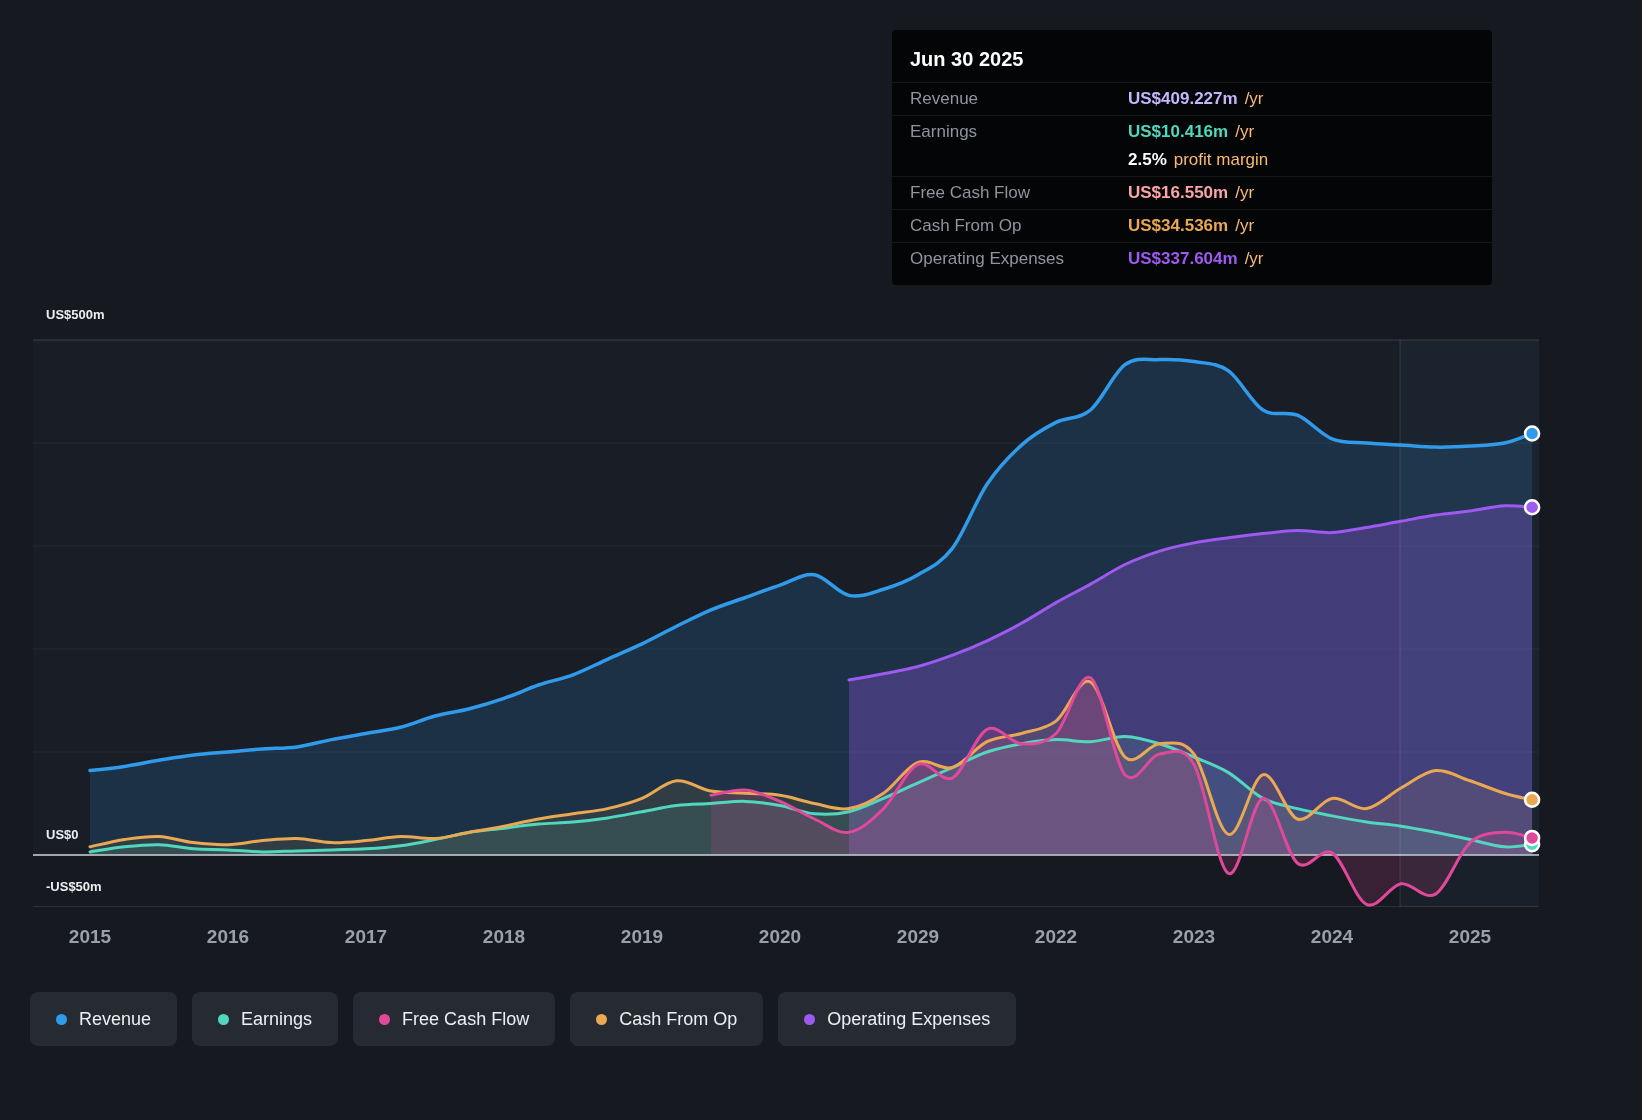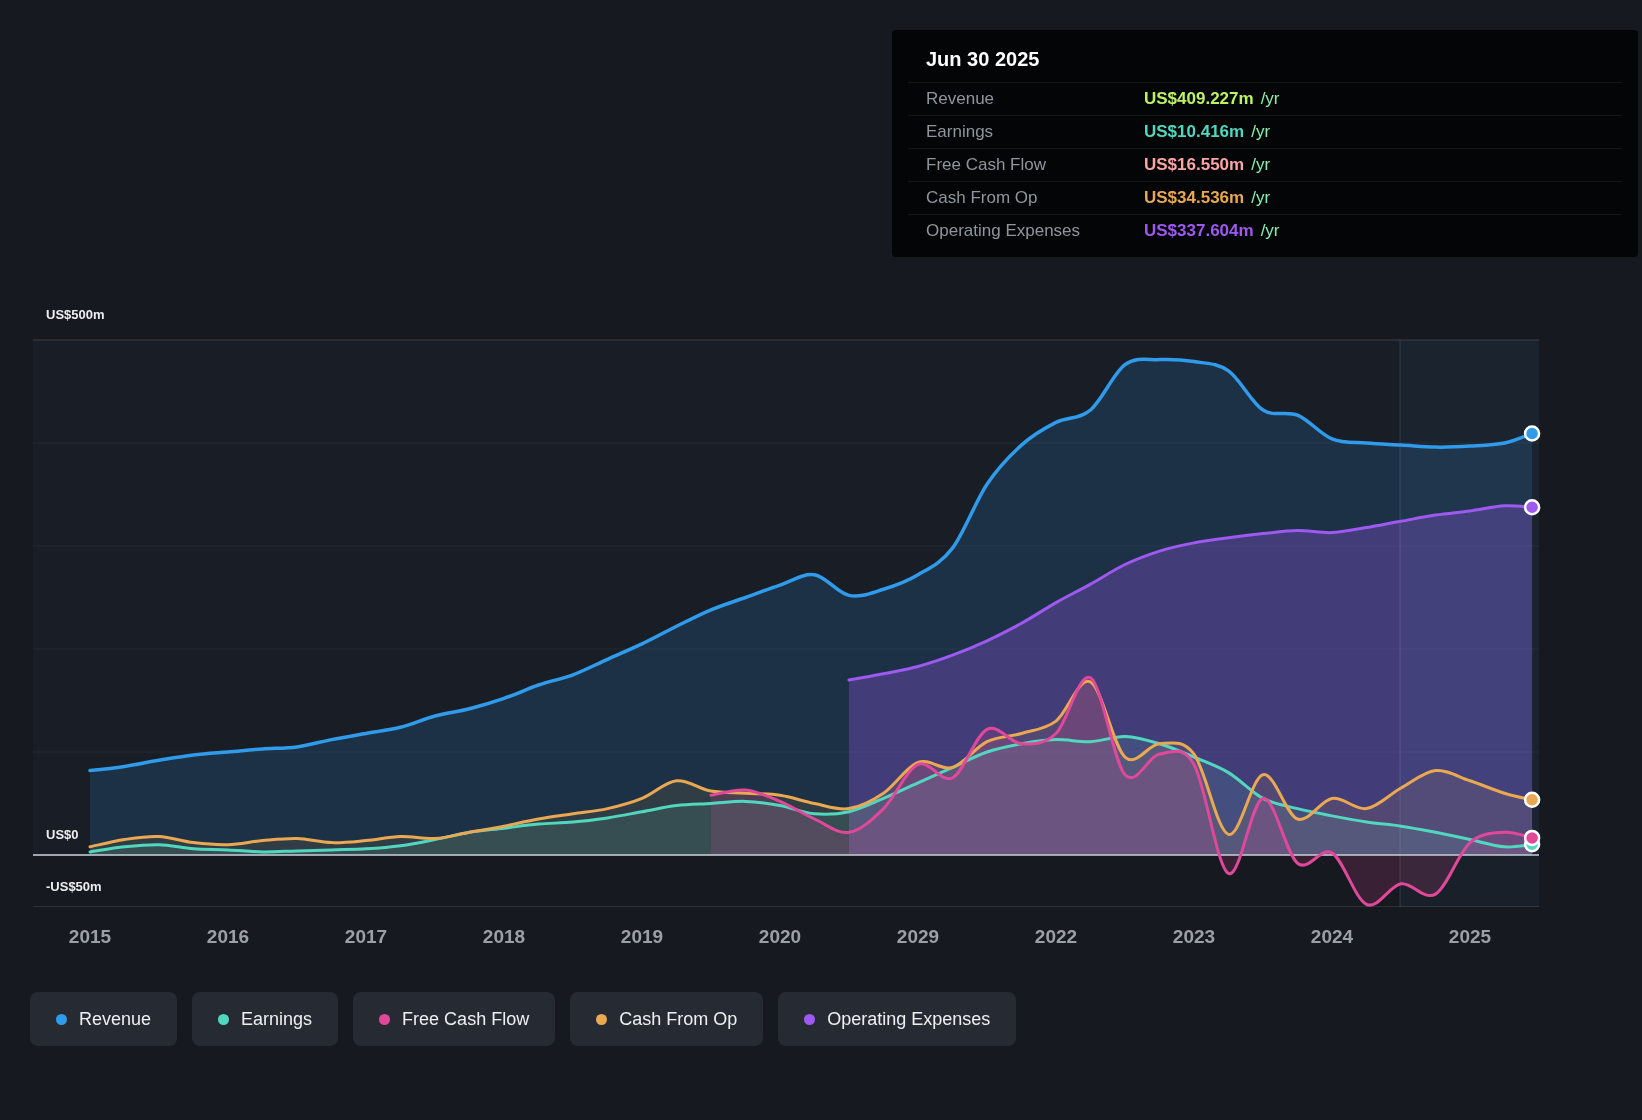--- a/index.html
+++ b/index.html
@@ -1,26 +1,26 @@
 <!DOCTYPE html>
 <html><head>
 <meta charset="utf-8">
 <style>
   html,body{margin:0;padding:0;background:#101318;font-family:"Liberation Sans",sans-serif;}
   #app{position:relative;width:1642px;height:1120px;background:#161a20;overflow:hidden;}
   #chart-svg{position:absolute;left:0;top:0;}
   .y-label{position:absolute;left:46px;color:#eceef0;font-size:13px;font-weight:700;}
   .x-label{position:absolute;top:926px;transform:translateX(-50%);color:#9aa0a6;font-size:19px;font-weight:600;}
-  .tooltip{position:absolute;left:892px;top:30px;width:746px;background:#040507;border-radius:4px;padding:6px 16px 10px;box-sizing:border-box;z-index:5;}
+  .tooltip{position:absolute;left:892px;top:30px;width:600px;background:#040507;border-radius:4px;padding:6px 0 10px;box-sizing:border-box;z-index:5;}
   .tt-title{color:#ffffff;font-size:20px;font-weight:700;padding:12px 18px 11px;}
   .tt-row{display:flex;align-items:center;padding:6px 18px;border-top:1px solid rgba(255,255,255,0.07);font-size:17px;}
   .tt-row.no-sep{border-top:none;padding-top:2px;}
   .tt-label{width:218px;color:#8f959d;flex:none;}
   .tt-value{font-weight:700;}
-  .tt-suffix{color:#86efac;font-weight:400;margin-left:7px;}
+  .tt-suffix{color:#fdba74;font-weight:400;margin-left:7px;}
   .legend{position:absolute;left:30px;top:992px;display:flex;gap:15px;}
   .pill{display:flex;align-items:center;gap:12px;height:54px;padding:0 26px;background:#262b33;border:none;border-radius:8px;color:#edeff1;font-size:18px;font-family:inherit;cursor:pointer;}
   .dot{width:11px;height:11px;border-radius:50%;flex:none;}
 </style>
 </head>
 <body>
 
 <div id="app">
 
   <svg id="chart-svg" width="1642" height="1120">
@@ -65,28 +65,32 @@
   <span class="x-label" style="left:1056px">2022</span>
   <span class="x-label" style="left:1194px">2023</span>
   <span class="x-label" style="left:1332px">2024</span>
   <span class="x-label" style="left:1470px">2025</span>
 
   <div class="tooltip">
     <div class="tt-title">Jun 30 2025</div>
 
     <div class="tt-row">
       <span class="tt-label">Revenue</span>
-      <span class="tt-value"><b style="color: #bef264;">US$409.227m</b><span class="tt-suffix">/yr</span></span>
+      <span class="tt-value"><b style="color: #c4b5fd;">US$409.227m</b><span class="tt-suffix">/yr</span></span>
     </div>
 
     <div class="tt-row">
       <span class="tt-label">Earnings</span>
       <span class="tt-value"><b style="color: rgb(82, 215, 191);">US$10.416m</b><span class="tt-suffix">/yr</span></span>
     </div>
 
+    <div class="tt-row no-sep">
+      <span class="tt-label"></span>
+      <span class="tt-value"><b style="color: rgb(255, 255, 255);">2.5%</b><span class="tt-suffix">profit margin</span></span>
+    </div>
 
     <div class="tt-row">
       <span class="tt-label">Free Cash Flow</span>
       <span class="tt-value"><b style="color: #fca5a5;">US$16.550m</b><span class="tt-suffix">/yr</span></span>
     </div>
 
     <div class="tt-row">
       <span class="tt-label">Cash From Op</span>
       <span class="tt-value"><b style="color: rgb(233, 168, 81);">US$34.536m</b><span class="tt-suffix">/yr</span></span>
     </div>

